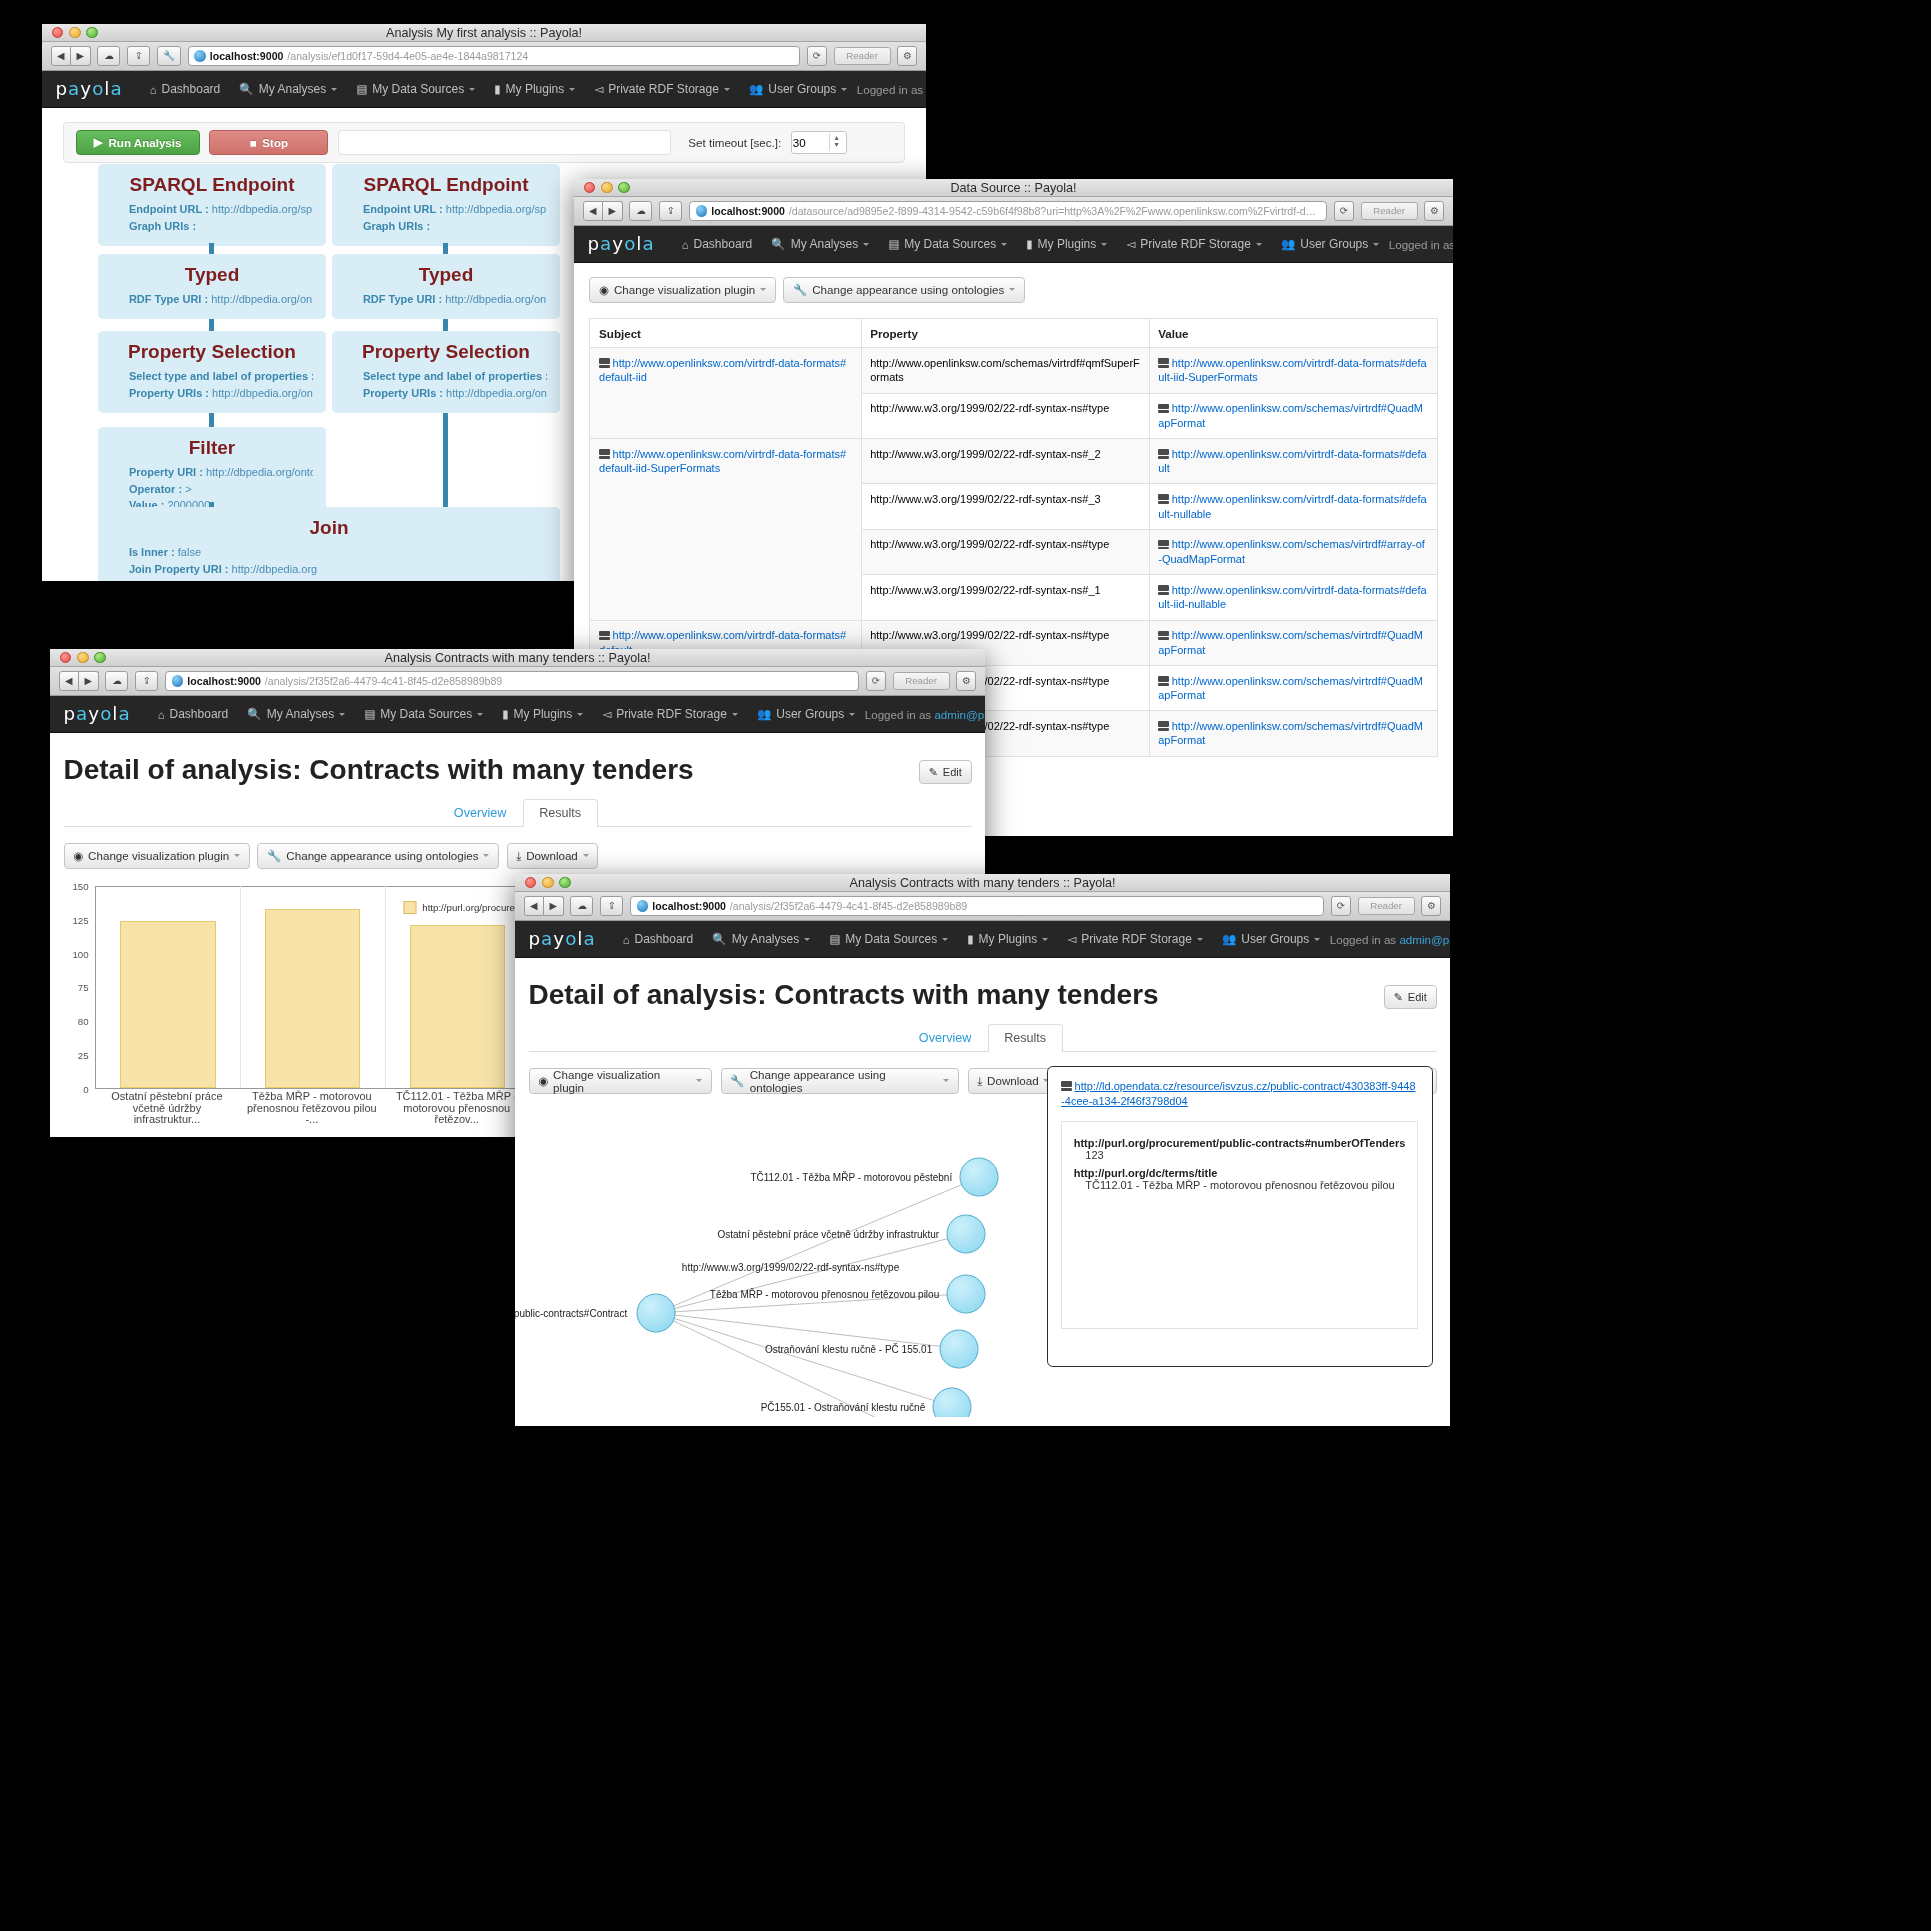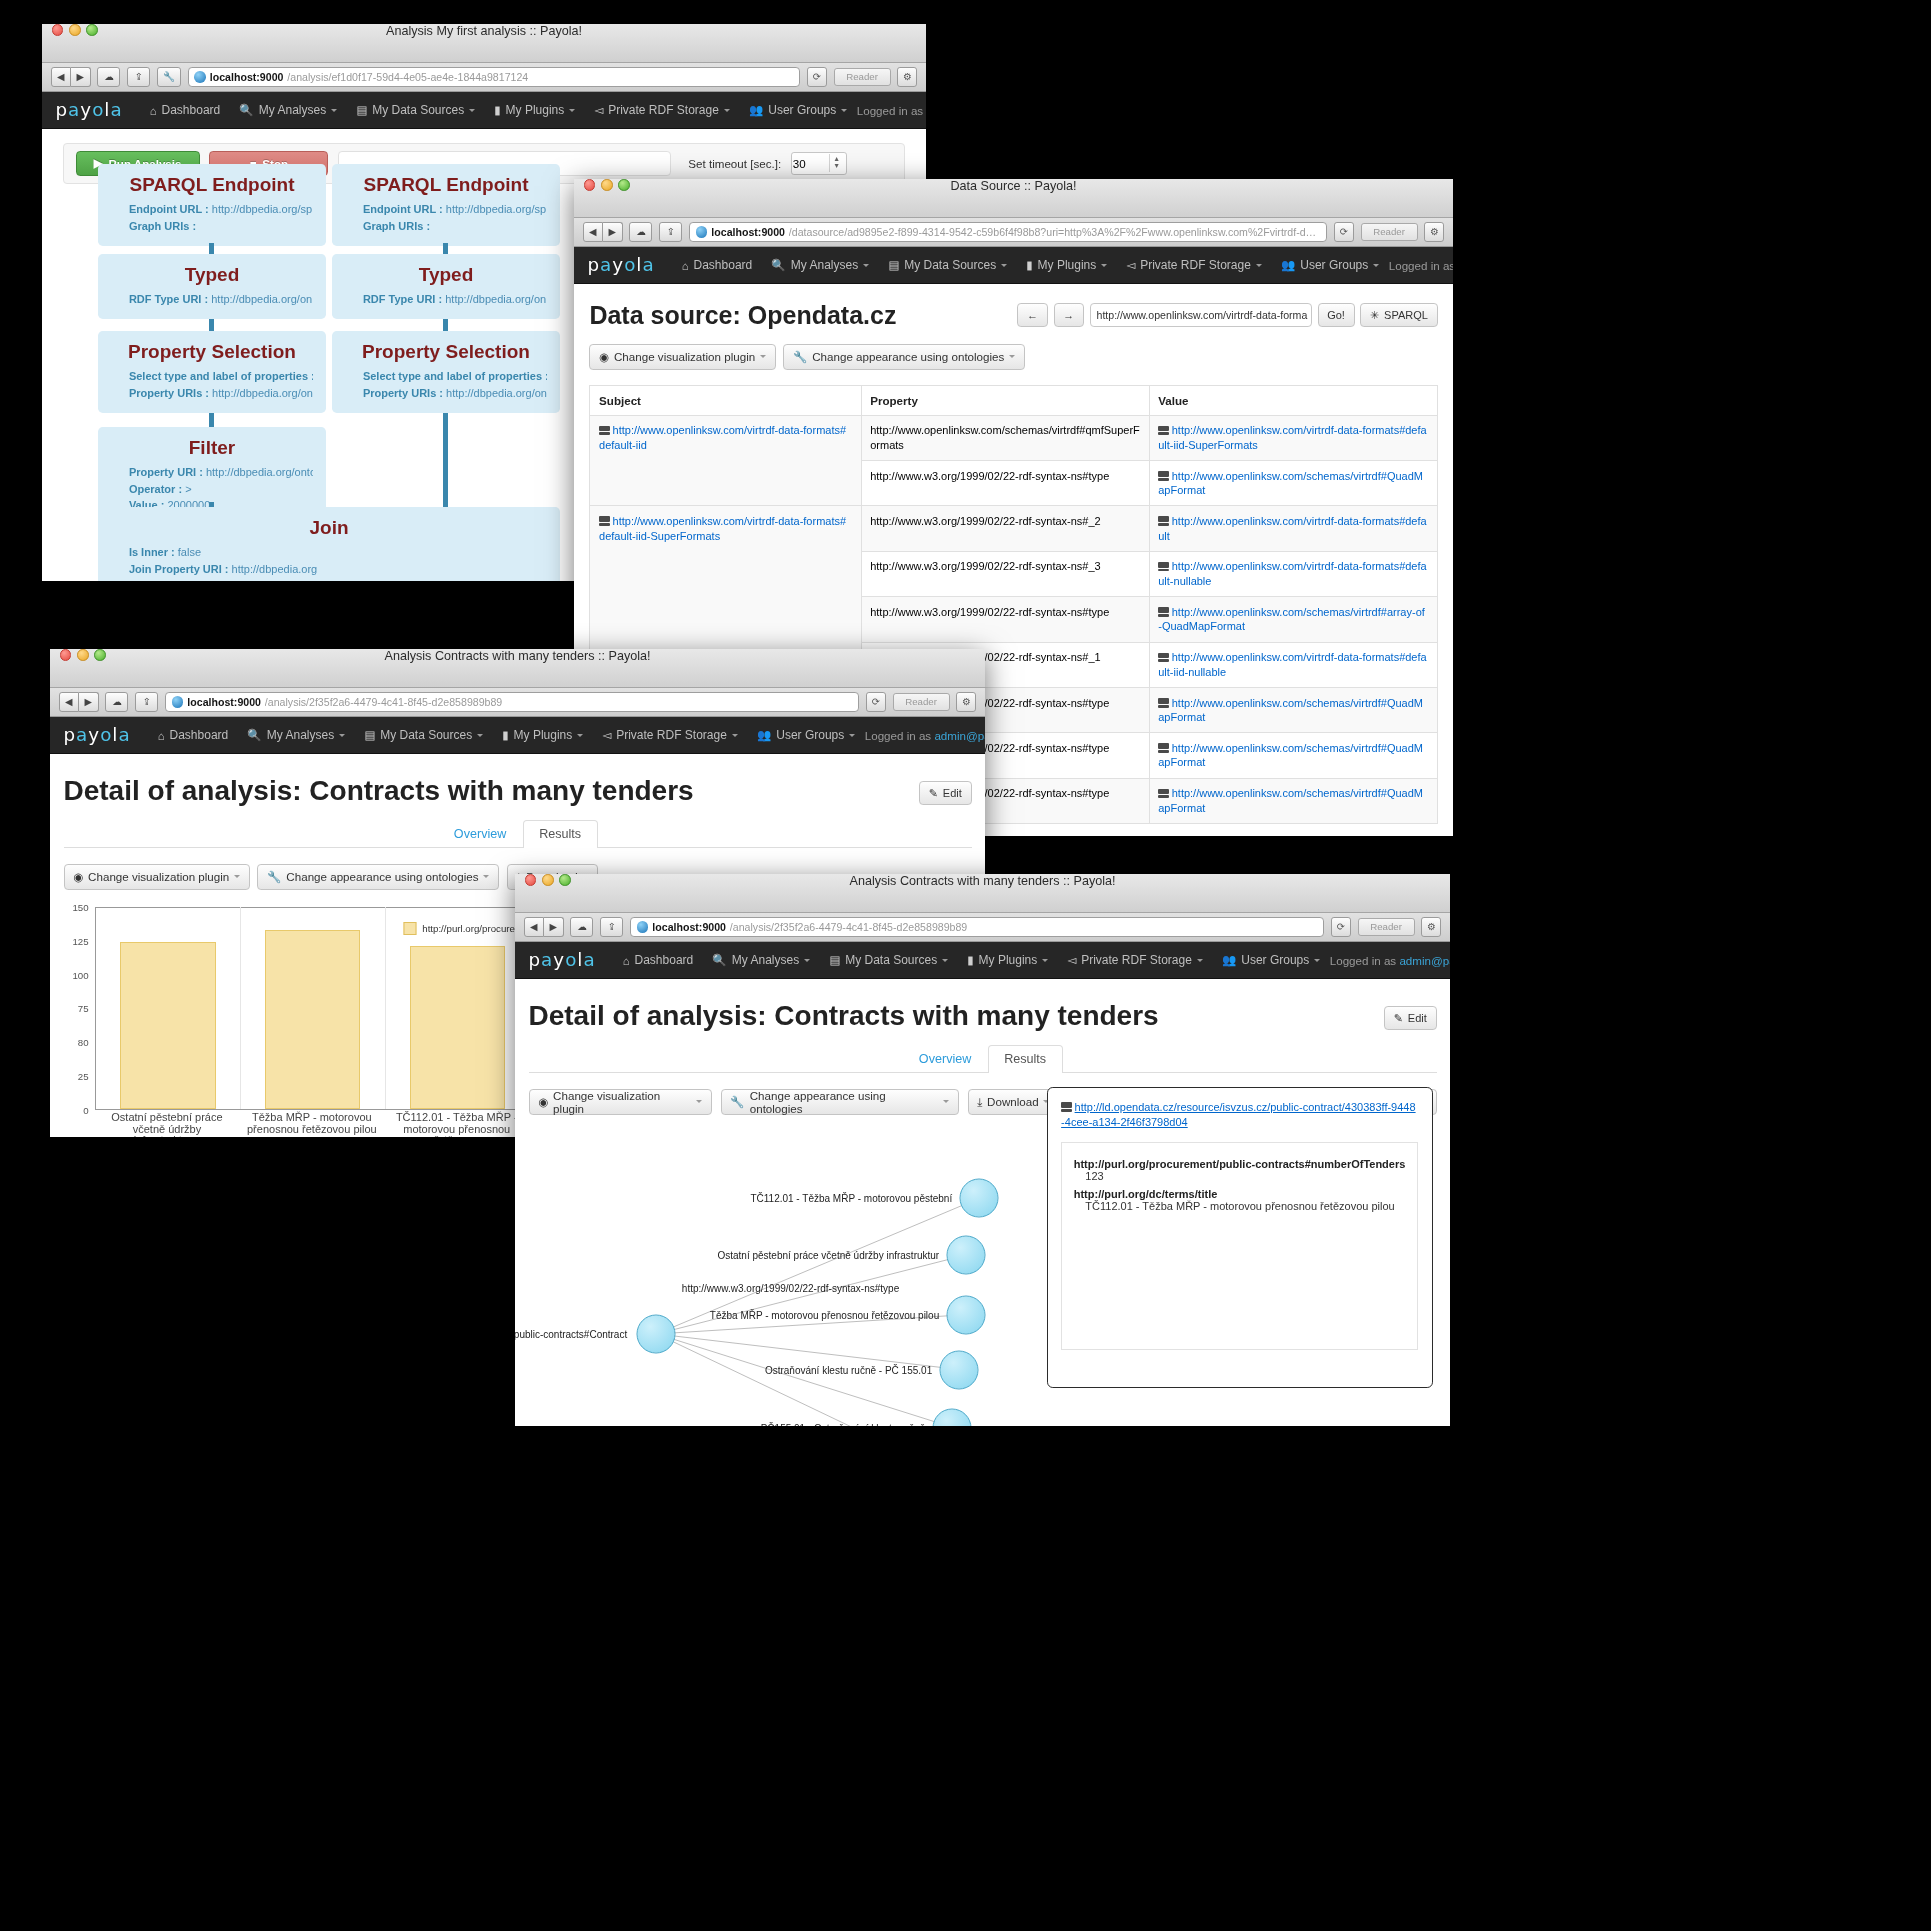--- a/index.html
+++ b/index.html
@@ -8,24 +8,24 @@
     width:1931px; height:1931px;
     background:#000;
     font-family:"Liberation Sans", sans-serif;
     overflow:hidden;
     position:relative;
   }
 
   
   .win { position:absolute; background:#fff; box-shadow:0 5.8px 27px rgba(0,0,0,.55); overflow:hidden; }
   .titlebar {
-    height:39px;
+    height:18px;
     background:linear-gradient(#e8e8e8,#d0d0d0);
     border-bottom:1px solid #a5a5a5;
-    display:flex; position:relative;
+    display:flex; align-items:center; position:relative;
   }
   .lights { display:flex; gap:5.8px; padding-left:9.7px; }
   .light { width:11.6px; height:11.6px; border-radius:50%; }
   .l-red{ background:radial-gradient(circle at 35% 30%,#ff9a92,#e44b42); border:1px solid #c33a31;}
   .l-yel{ background:radial-gradient(circle at 35% 30%,#ffd98a,#e9a726); border:1px solid #c98b1c;}
   .l-grn{ background:radial-gradient(circle at 35% 30%,#b4e98a,#49b02c); border:1px solid #3b9023;}
   .wtitle {
     position:absolute; left:0; right:0; text-align:center;
     font-size:12.6px; color:#2b2b2b; pointer-events:none;
   }
@@ -403,33 +403,20 @@
         <span>User Groups</span>
         <i class="caret"></i>
       </div>
     <div class="nav-right">
       <span>Logged in as </span>
       
     </div>
   </div>
 
   <div class="ds-body">
-    <div class="ds-head-row">
-      <h1 class="ds-title">Data source: Opendata.cz</h1>
-      <div class="ds-right">
-        <div class="sm-btn">←</div>
-        <div class="sm-btn">→</div>
-        <div class="uri-field">http://www.openlinksw.com/virtrdf-data-forma</div>
-        <div class="sm-btn">Go!</div>
-        <div class="sm-btn">
-            <span>✳</span>
-            <span>SPARQL</span>
-          </div>
-      </div>
-    </div>
 
     <div class="ds-tools">
       <div class="sm-btn">
         <span>◉</span>
         <span>Change visualization plugin</span>
         <i class="caret"></i>
       </div>
       <div class="sm-btn">
         <span>🔧</span>
         <span>Change appearance using ontologies</span>

